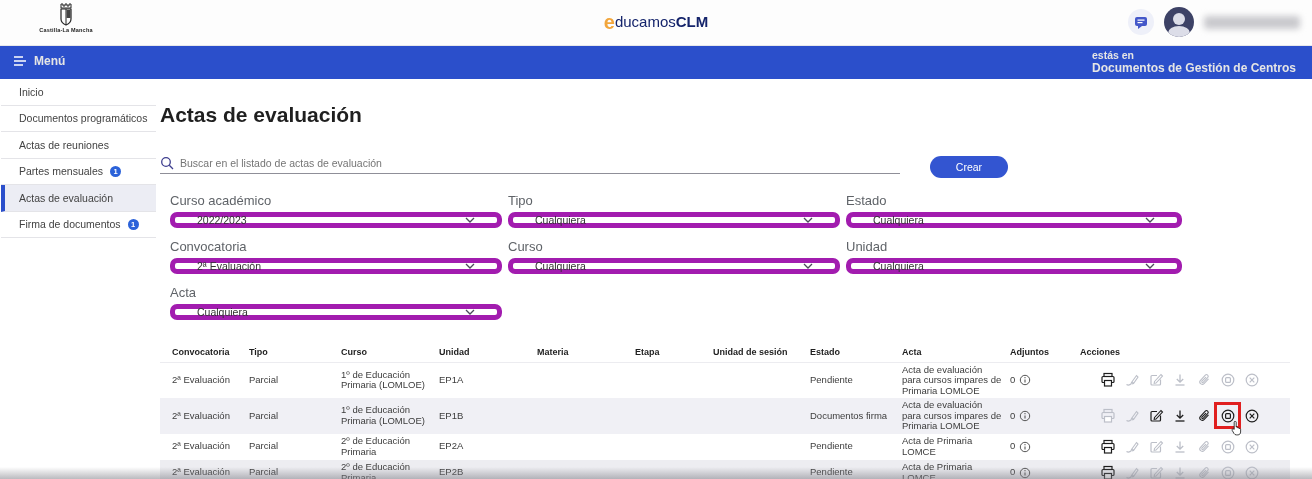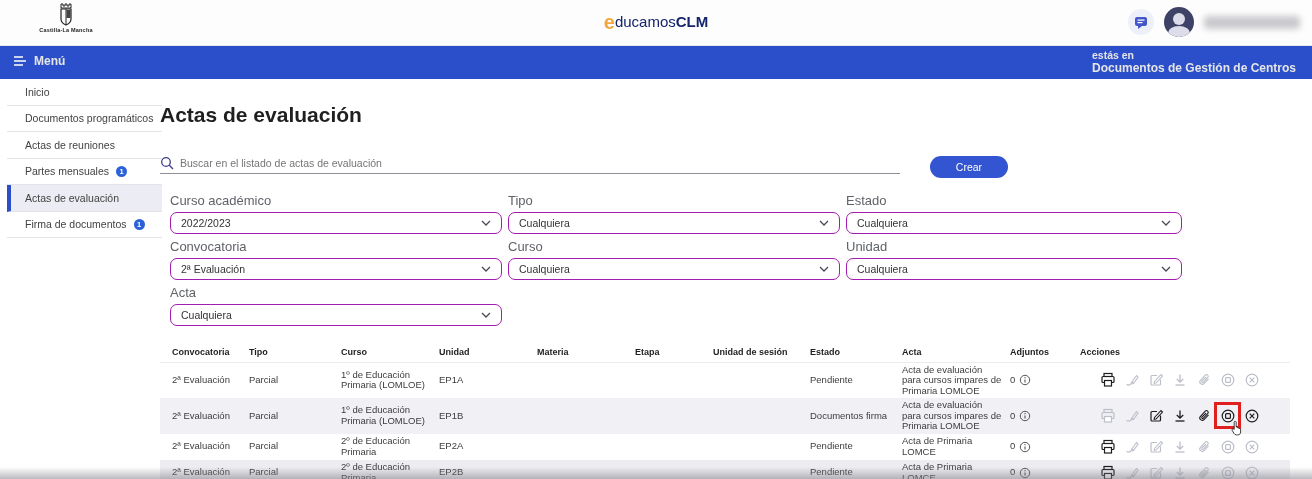--- a/index.html
+++ b/index.html
@@ -32,21 +32,21 @@
   .menubar { position:absolute; top:46px; left:0; width:100%; height:33px; background:#2b4fcb;
     color:#e5e5e5; }
   .menu-toggle { position:absolute; left:14px; top:8px; display:flex; align-items:center; gap:8px;
     cursor:pointer; }
   .menu-toggle .label { font-size:12px; font-weight:bold; }
   .location { position:absolute; right:16px; top:3px; text-align:left; line-height:13px; }
   .location .pre { font-size:10.5px; font-weight:bold; }
   .location .name { font-size:12px; font-weight:bold; }
 
   
-  .sidebar { position:absolute; top:79px; left:7px; width:155px; height:400px; background:#fff; }
+  .sidebar { position:absolute; top:79px; left:1px; width:155px; height:400px; background:#fff; }
   .side-item { height:26.5px; display:flex; align-items:center; gap:7px; padding-left:18px;
     font-size:10.5px; color:#424242; border-bottom:1px solid #e4e4e8; cursor:pointer;
     white-space:nowrap; }
   .side-item.active { background:#ecedf4; border-left:4px solid #2b4fcb; padding-left:14px; }
   .badge { min-width:11px; height:11px; border-radius:50%; background:#2b62d9; color:#fff;
     font-size:7.5px; font-weight:bold; display:flex; align-items:center; justify-content:center; }
 
   
   .page-title { position:absolute; left:160px; top:103px; font-size:21px; font-weight:bold;
     color:#1f1f1f; }
@@ -54,22 +54,22 @@
     border-bottom:1px solid #8f8f98; display:flex; align-items:center; gap:6px; }
   .searchrow input { border:none; outline:none; background:transparent; flex:1;
     font-size:10.5px; color:#444; font-family:"Liberation Sans", sans-serif; }
   .create-btn { position:absolute; left:930px; top:156px; width:78px; height:22px;
     border:none; border-radius:12px; background:#3355d1; color:#fff; font-size:10.5px;
     cursor:pointer; font-family:"Liberation Sans", sans-serif; }
 
   
   .filter { position:absolute; }
   .filter .flabel { font-size:13px; color:#5f6368; margin-bottom:4px; }
-  .selectbox { height:22px; border:1px solid #a21caf; border-radius:7px; display:flex;
-    align-items:center; padding:0 10px; cursor:pointer; background:#fff; }
+  .selectbox { height:16px; border:5px solid #a21caf; border-radius:7px; display:flex;
+    align-items:center; padding:0 22px; cursor:pointer; background:#fff; }
   .selectbox .val { flex:1; font-size:10.5px; color:#333; }
   .f1 { left:170px; top:193px; width:332px; }
   .f2 { left:508px; top:193px; width:332px; }
   .f3 { left:846px; top:193px; width:336px; }
   .f4 { left:170px; top:239px; width:332px; }
   .f5 { left:508px; top:239px; width:332px; }
   .f6 { left:846px; top:239px; width:336px; }
   .f7 { left:170px; top:285px; width:332px; }
 
   

